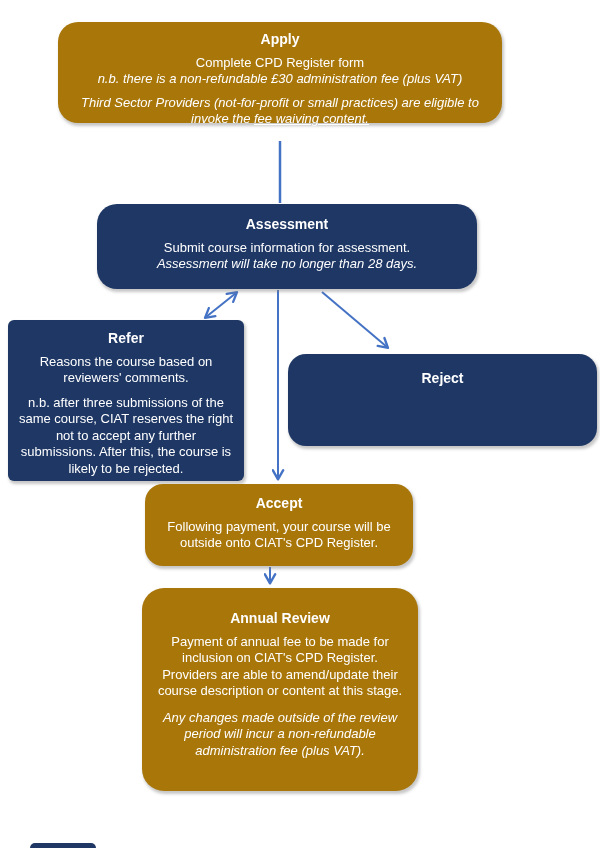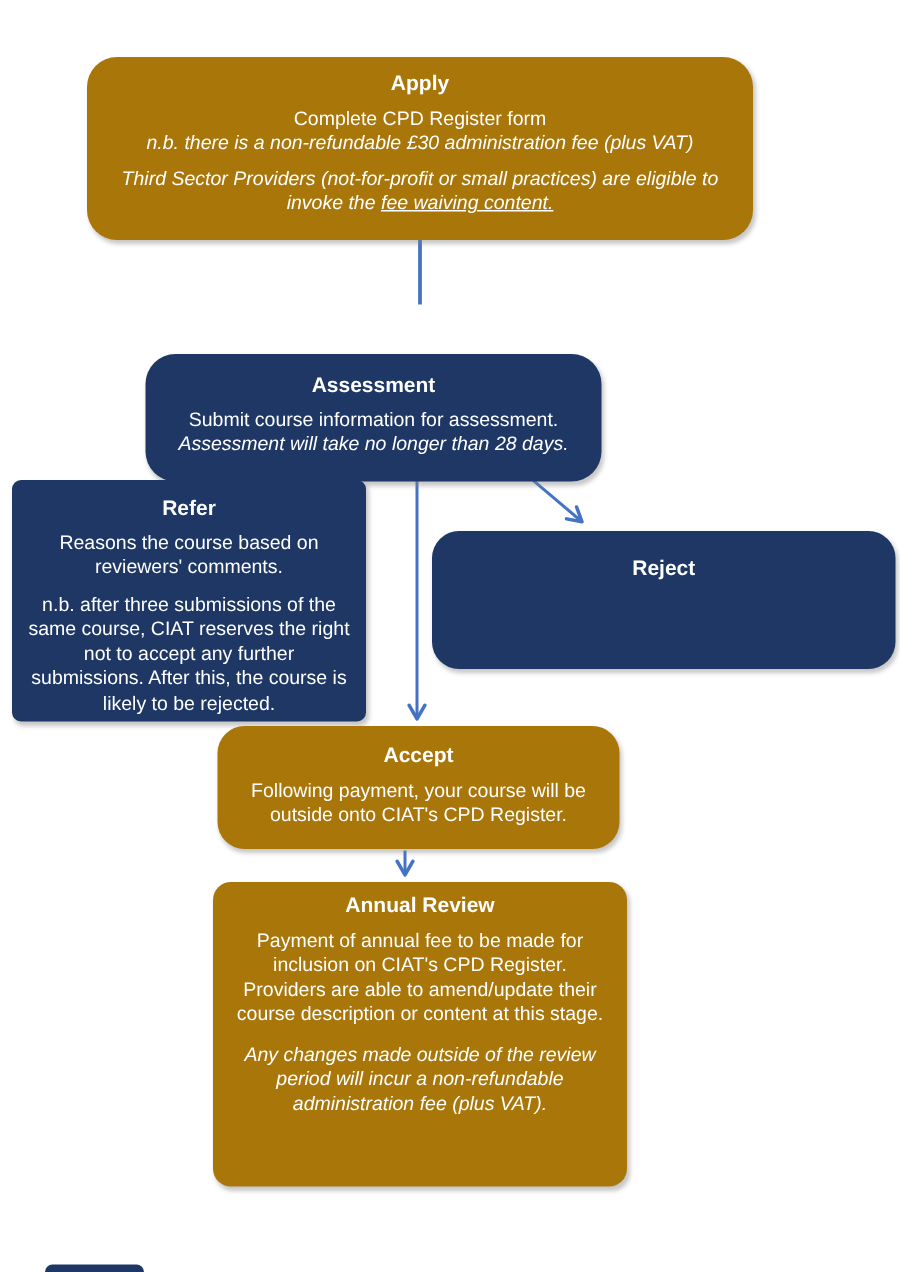--- a/index.html
+++ b/index.html
@@ -32,43 +32,43 @@
   .node p {
     font-size: 13px;
     line-height: 1.27;
     margin-bottom: 7px;
   }
   .node p:last-child { margin-bottom: 0; }
   .italic { font-style: italic; }
   .underline { text-decoration: underline; }
 
   #node-apply {
-    left: 58px; top: 38px; width: 444px; height: 122px;
+    left: 58px; top: 22px; width: 444px; height: 101px;
     border-radius: 20px; padding: 9px 14px;
   }
   #node-assessment {
-    left: 97px; top: 204px; width: 304px; height: 85px;
-    border-radius: 20px; padding: 12px 14px; margin-top: 32px;
+    left: 97px; top: 204px; width: 380px; height: 85px;
+    border-radius: 20px; padding: 12px 14px;
   }
   #node-refer {
     left: 8px; top: 320px; width: 236px; height: 161px;
     border-radius: 6px; padding: 10px 9px;
   }
   #node-refer p { margin-bottom: 8px; }
   #node-reject {
     left: 288px; top: 354px; width: 309px; height: 92px;
     border-radius: 18px; padding: 16px 10px 10px 10px;
   }
   #node-accept {
     left: 145px; top: 484px; width: 268px; height: 82px;
     border-radius: 18px; padding: 11px 10px;
   }
   #node-annual-review {
     left: 142px; top: 588px; width: 276px; height: 203px;
-    border-radius: 12px; padding: 7px 12px;
+    border-radius: 22px; padding: 22px 12px;
   }
   #node-annual-review p { margin-bottom: 10px; }
 
   #next-box-sliver {
     position: absolute;
     left: 30px; top: 843px; width: 66px; height: 5px;
     background: #1E3765;
     border-radius: 6px 6px 0 0;
   }
 

